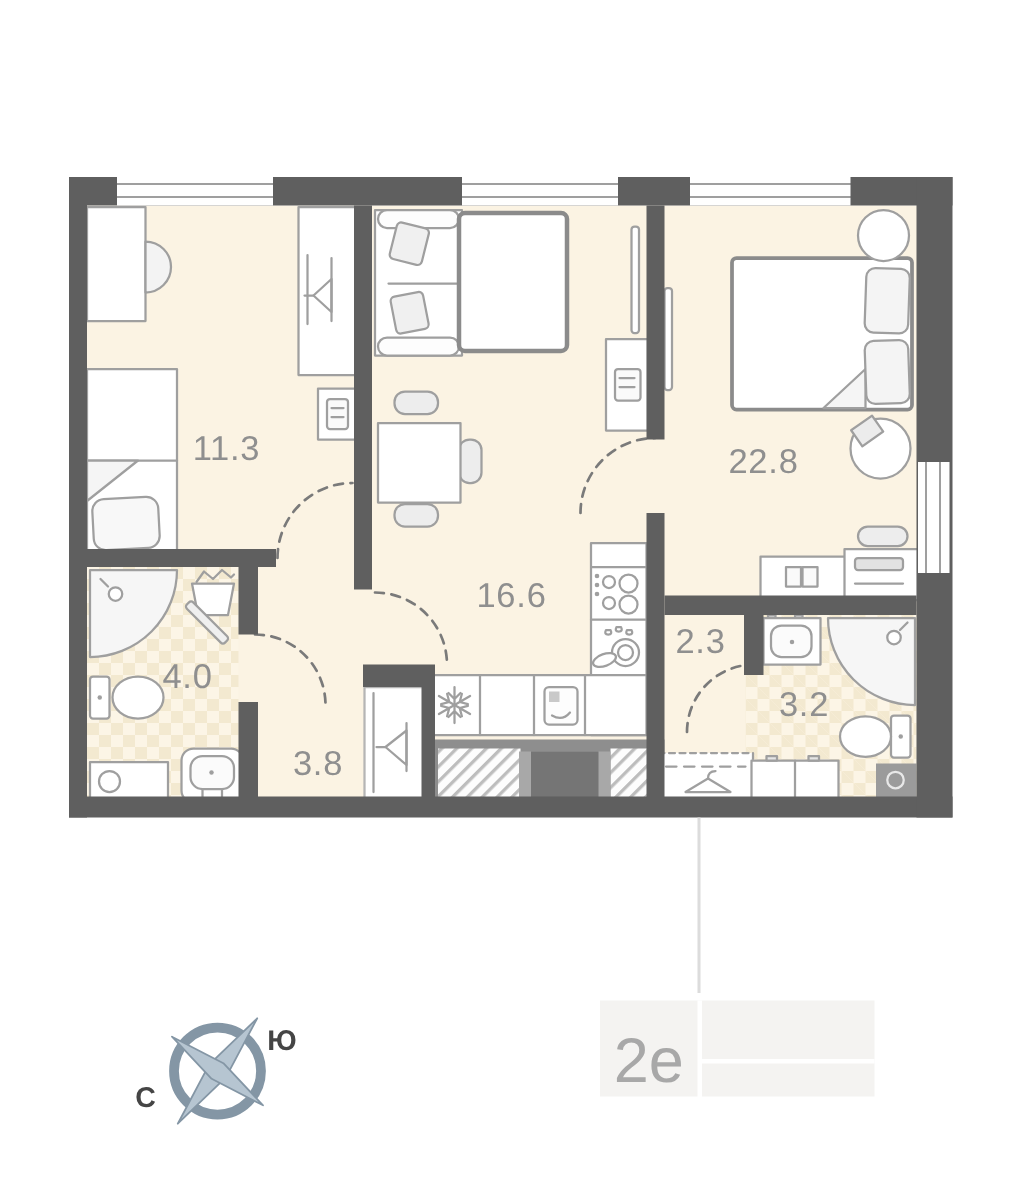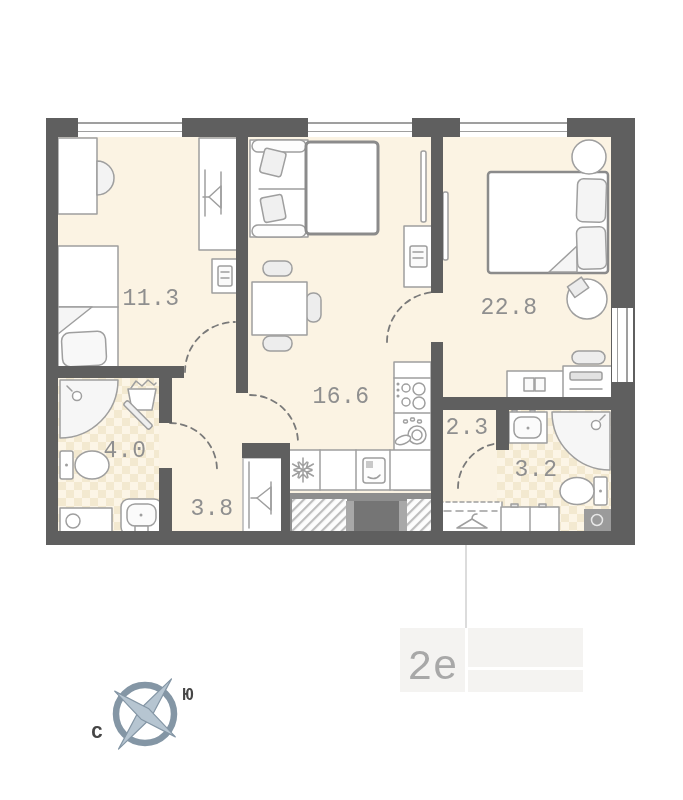--- a/index.html
+++ b/index.html
@@ -1,18 +1,18 @@
 <!DOCTYPE html>
 <html><head>
 <meta charset="utf-8">
 <style>
   html,body{margin:0;padding:0;background:#ffffff;}
   .canvas{
     position:relative;width:683px;height:800px;background:#ffffff;overflow:hidden;
-    font-family:Liberation Mono, monospace;
+    font-family:Liberation Sans, sans-serif;
   }
   
   .floor{position:absolute;background:#fbf3e3;}
   .tile{
     position:absolute;background-color:#fcf5e6;
     background-image:
       linear-gradient(45deg,#f3e9d0 25%,transparent 25%,transparent 75%,#f3e9d0 75%),
       linear-gradient(45deg,#f3e9d0 25%,transparent 25%,transparent 75%,#f3e9d0 75%);
     background-size:16px 16px;background-position:0 0,8px 8px;
   }
@@ -22,21 +22,21 @@
   .window-h{position:absolute;height:19px;
     background:linear-gradient(#ffffff 0 4px,#9f9f9f 4px 5.5px,#ffffff 5.5px 12.5px,#9f9f9f 12.5px 14px,#ffffff 14px 19px);}
   .window-v{position:absolute;width:21px;
     background:linear-gradient(90deg,#ffffff 0 4.5px,#9f9f9f 4.5px 6px,#ffffff 6px 14px,#9f9f9f 14px 15.5px,#ffffff 15.5px 21px);}
   
   .room-label{
     position:absolute;transform:translate(-50%,-50%);
     color:#8f8f8f;font-size:23px;letter-spacing:.5px;white-space:nowrap;
   }
   .leader{position:absolute;background:#dcdcdc;}
-  .info-card{position:absolute;left:400px;top:628px;width:183px;height:64px;background:#f4f3f1;}
+  .info-card{position:absolute;left:400px;top:667px;width:183px;height:64px;background:#f4f3f1;}
   .info-card .vdiv{position:absolute;left:65px;top:0;width:3px;height:80px;background:#ffffff;}
   .info-card .hdiv{position:absolute;left:68px;top:39px;width:115px;height:3px;background:#ffffff;}
   .info-type{position:absolute;left:0;top:0;width:65px;height:80px;display:flex;align-items:center;justify-content:center;
     font-size:42px;color:#a8a8a8;}
   .info-code{position:absolute;left:68px;top:0;width:115px;height:39px;display:flex;align-items:center;justify-content:center;
     font-size:27px;color:#a8a8a8;letter-spacing:.5px;}
   .info-area{position:absolute;left:68px;top:42px;width:115px;height:38px;display:flex;align-items:center;justify-content:center;
     font-size:27px;color:#a8a8a8;letter-spacing:.5px;}
   .compass-label{position:absolute;transform:translate(-50%,-50%);font-size:19px;font-weight:bold;color:#454545;}
   svg{position:absolute;left:0;top:0;}

